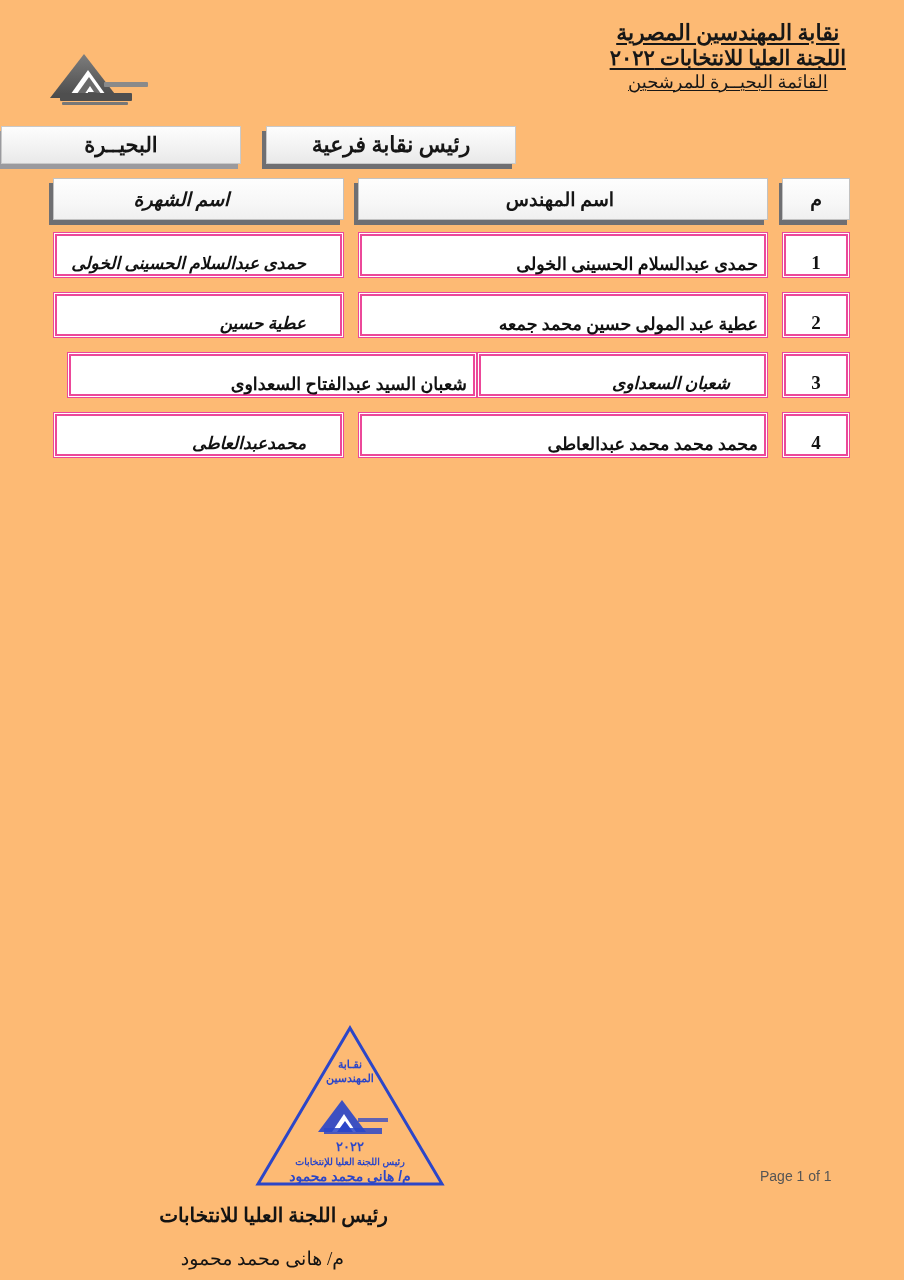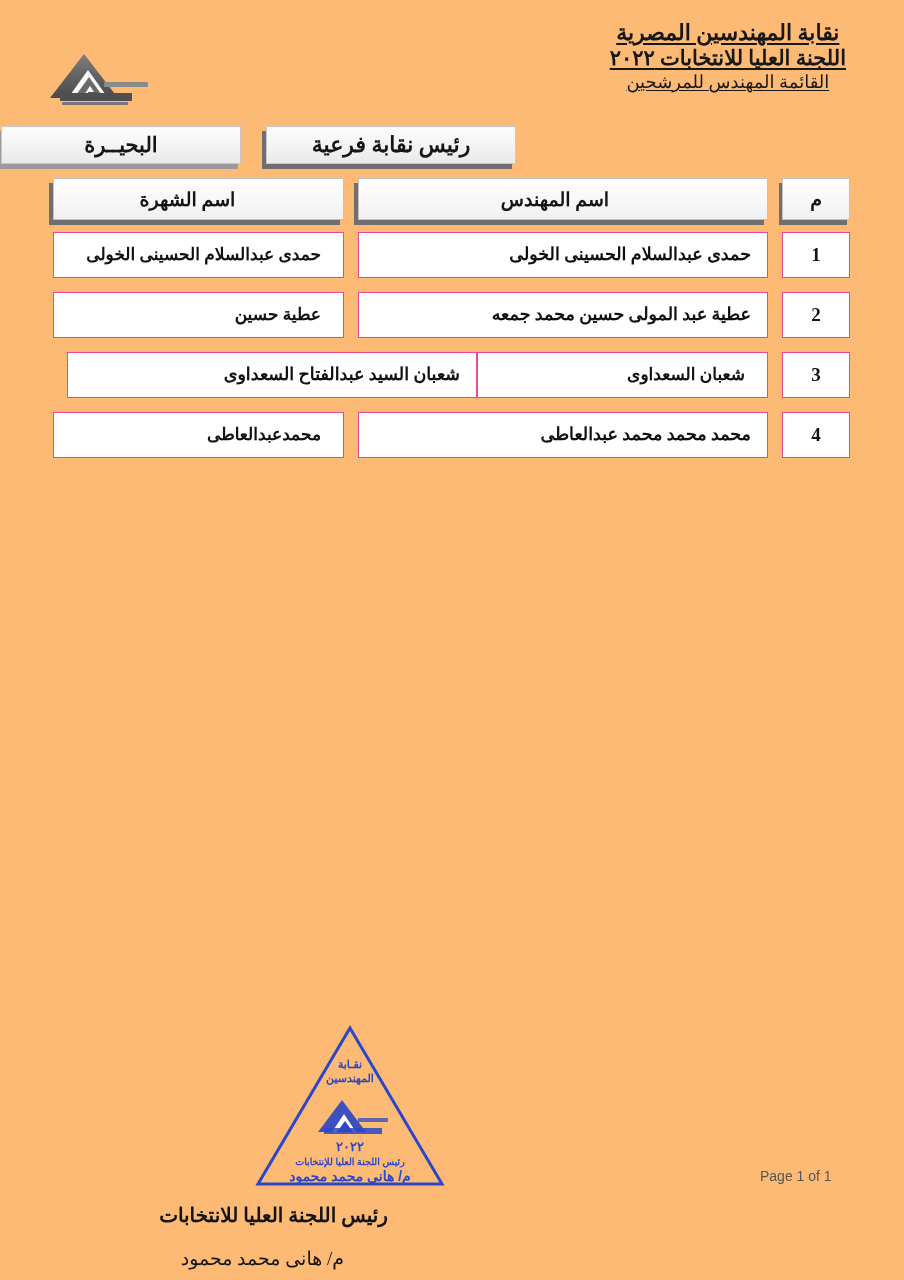--- a/index.html
+++ b/index.html
@@ -140,23 +140,24 @@
   .cell {
     box-sizing: border-box;
     display: flex;
     align-items: center;
     background: #ffffff;
     border: 1px solid #b4b4b4;
     box-shadow: inset 0 0 0 1px #ffffff, 0 0 0 0 transparent;
   }
   
   .trow.body-row .cell {
-    border: 1px solid #ec4899;
+    border: 4px solid #ec4899;
     outline: 1px solid #ffffff;
     outline-offset: -2px;
+    align-items: flex-end;
   }
   
   .trow.header-row .cell {
     border: 1px solid #c2c2c2;
     background: linear-gradient(180deg, #fefefe 0%, #f7f7f7 60%, #f0f0f0 100%);
     box-shadow: -4px 5px 0 0 #6f6f72;
     justify-content: center;
   }
   .trow.header-row .cell.c-num {
     box-shadow: -3px 5px 0 0 #6f6f72;
@@ -166,27 +167,28 @@
     width: 68px;
     margin-left: 14px;
     justify-content: center;
     flex: 0 0 68px;
   }
   .c-eng {
     width: 410px;
     flex: 0 0 410px;
     margin-left: 14px;
     justify-content: flex-start;
-    padding-right: 16px;
+    padding-right: 6px;
   }
   .c-fame {
     width: 291px;
     flex: 0 0 291px;
     justify-content: flex-start;
-    padding-right: 22px;
+    padding-right: 34px;
+    font-style: italic;
   }
 
   .hd-txt {
     font-size: 19px;
     font-weight: bold;
     color: #151515;
     white-space: nowrap;
   }
   .num-txt {
     font-size: 19px;
@@ -278,21 +280,21 @@
         <path d="M46 44 L54 44 L60 50 L46 50 Z" fill="#5a5a5a"></path>
         <rect x="62" y="34" width="44" height="5" rx="1" fill="#8a8a8a"></rect>
         <rect x="18" y="45" width="72" height="8" rx="1" fill="#4f4f4f"></rect>
         <rect x="20" y="54" width="66" height="3" rx="1" fill="#777777"></rect>
       </svg>
     </div>
 
     <div class="header-titles">
       <span class="header-line l1">نقابة المهندسين المصرية</span>
       <span class="header-line l2">اللجنة العليا للانتخابات ٢٠٢٢</span>
-      <span class="header-line l3">القائمة المهندس للمرشحين</span>
+      <span class="header-line l3">القائمة البحيــرة للمرشحين</span>
     </div>
   </div>
 
   <div class="banner-row">
     <div class="banner-cell banner-title">
       <span class="btxt">رئيس نقابة فرعية</span>
     </div>
     <div class="banner-cell banner-gov">
       <span class="btxt">البحيــرة</span>
     </div>

